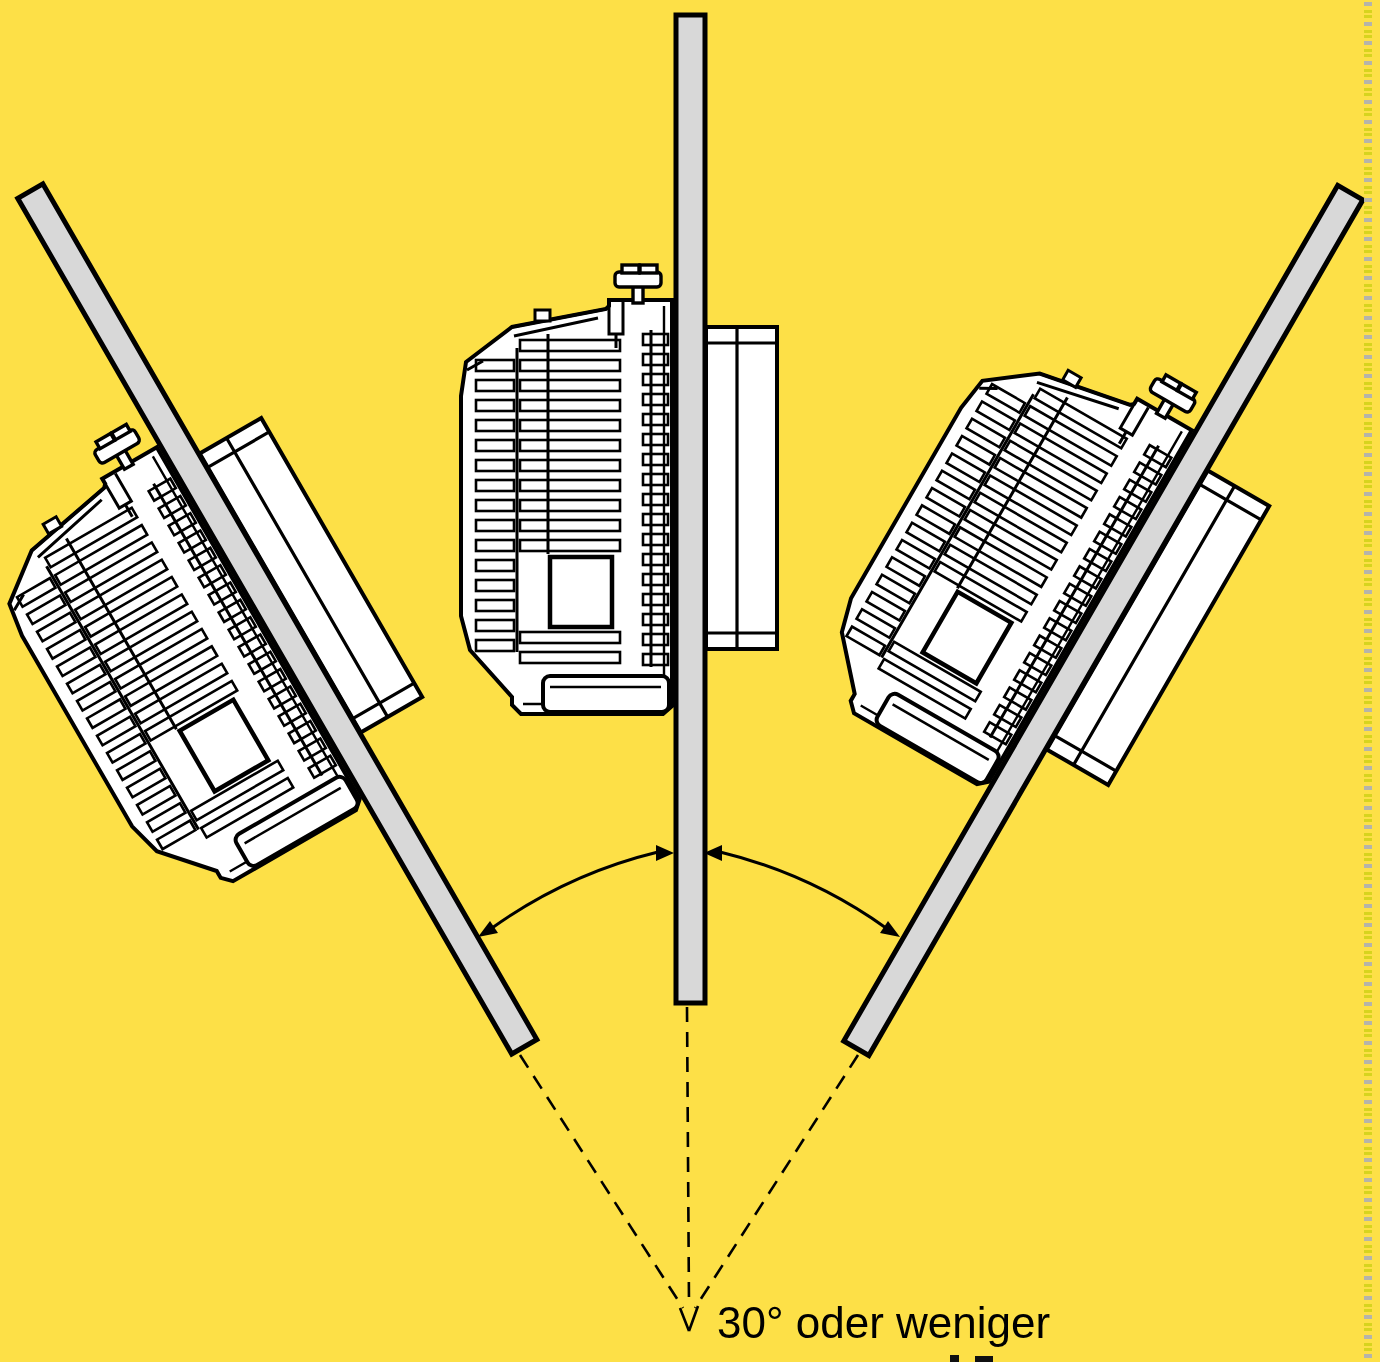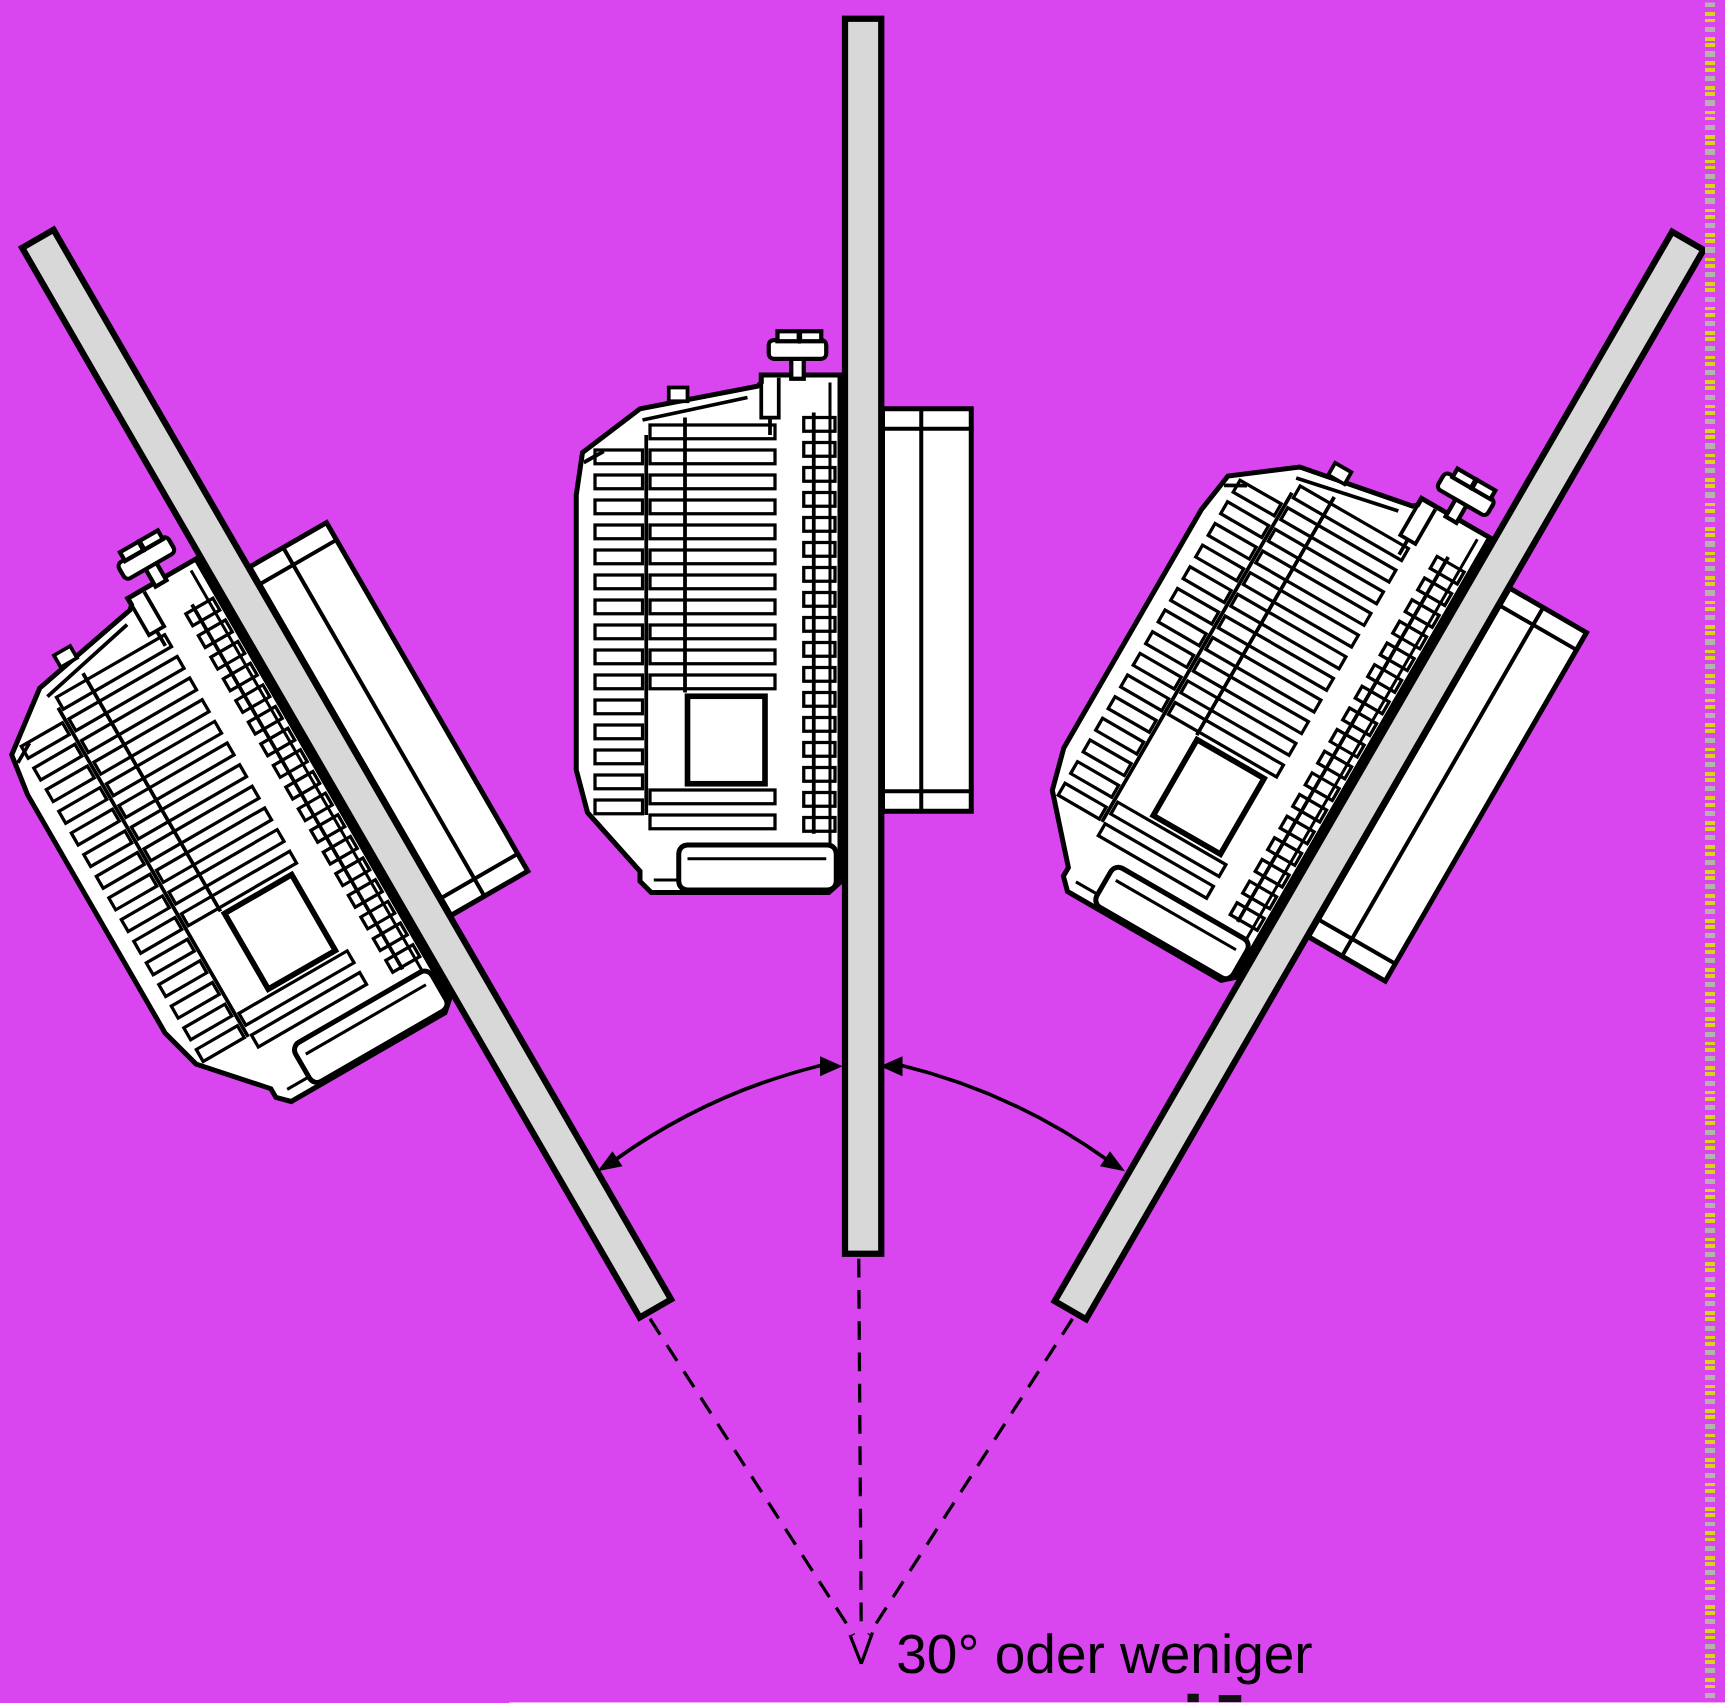--- a/index.html
+++ b/index.html
@@ -1,16 +1,16 @@
 <!DOCTYPE html>
 <html><head>
 <meta charset="utf-8">
 <style>
   html,body{margin:0;padding:0;background:#ffffff;}
-  .page{position:relative;width:1380px;height:1362px;background:#d946ef;overflow:hidden;
+  .page{position:relative;width:1380px;height:1362px;background:#fde047;overflow:hidden;
         font-family:"Liberation Sans", sans-serif;}
   svg{position:absolute;left:0;top:0;}
   .angle-label{font-family:"Liberation Sans", sans-serif;font-size:44px;fill:#000;}
   .edge-strip{position:absolute;left:1364px;top:2px;width:8px;height:1358px;
       background:repeating-linear-gradient(to bottom,
         #b5b4aa 0px, #b5b4aa 4px,
         rgba(0,0,0,0) 4px, rgba(0,0,0,0) 8px,
         #d7d41e 8px, #d7d41e 11px,
         rgba(0,0,0,0) 11px, rgba(0,0,0,0) 13px,
         #d7d41e 13px, #d7d41e 16px,

